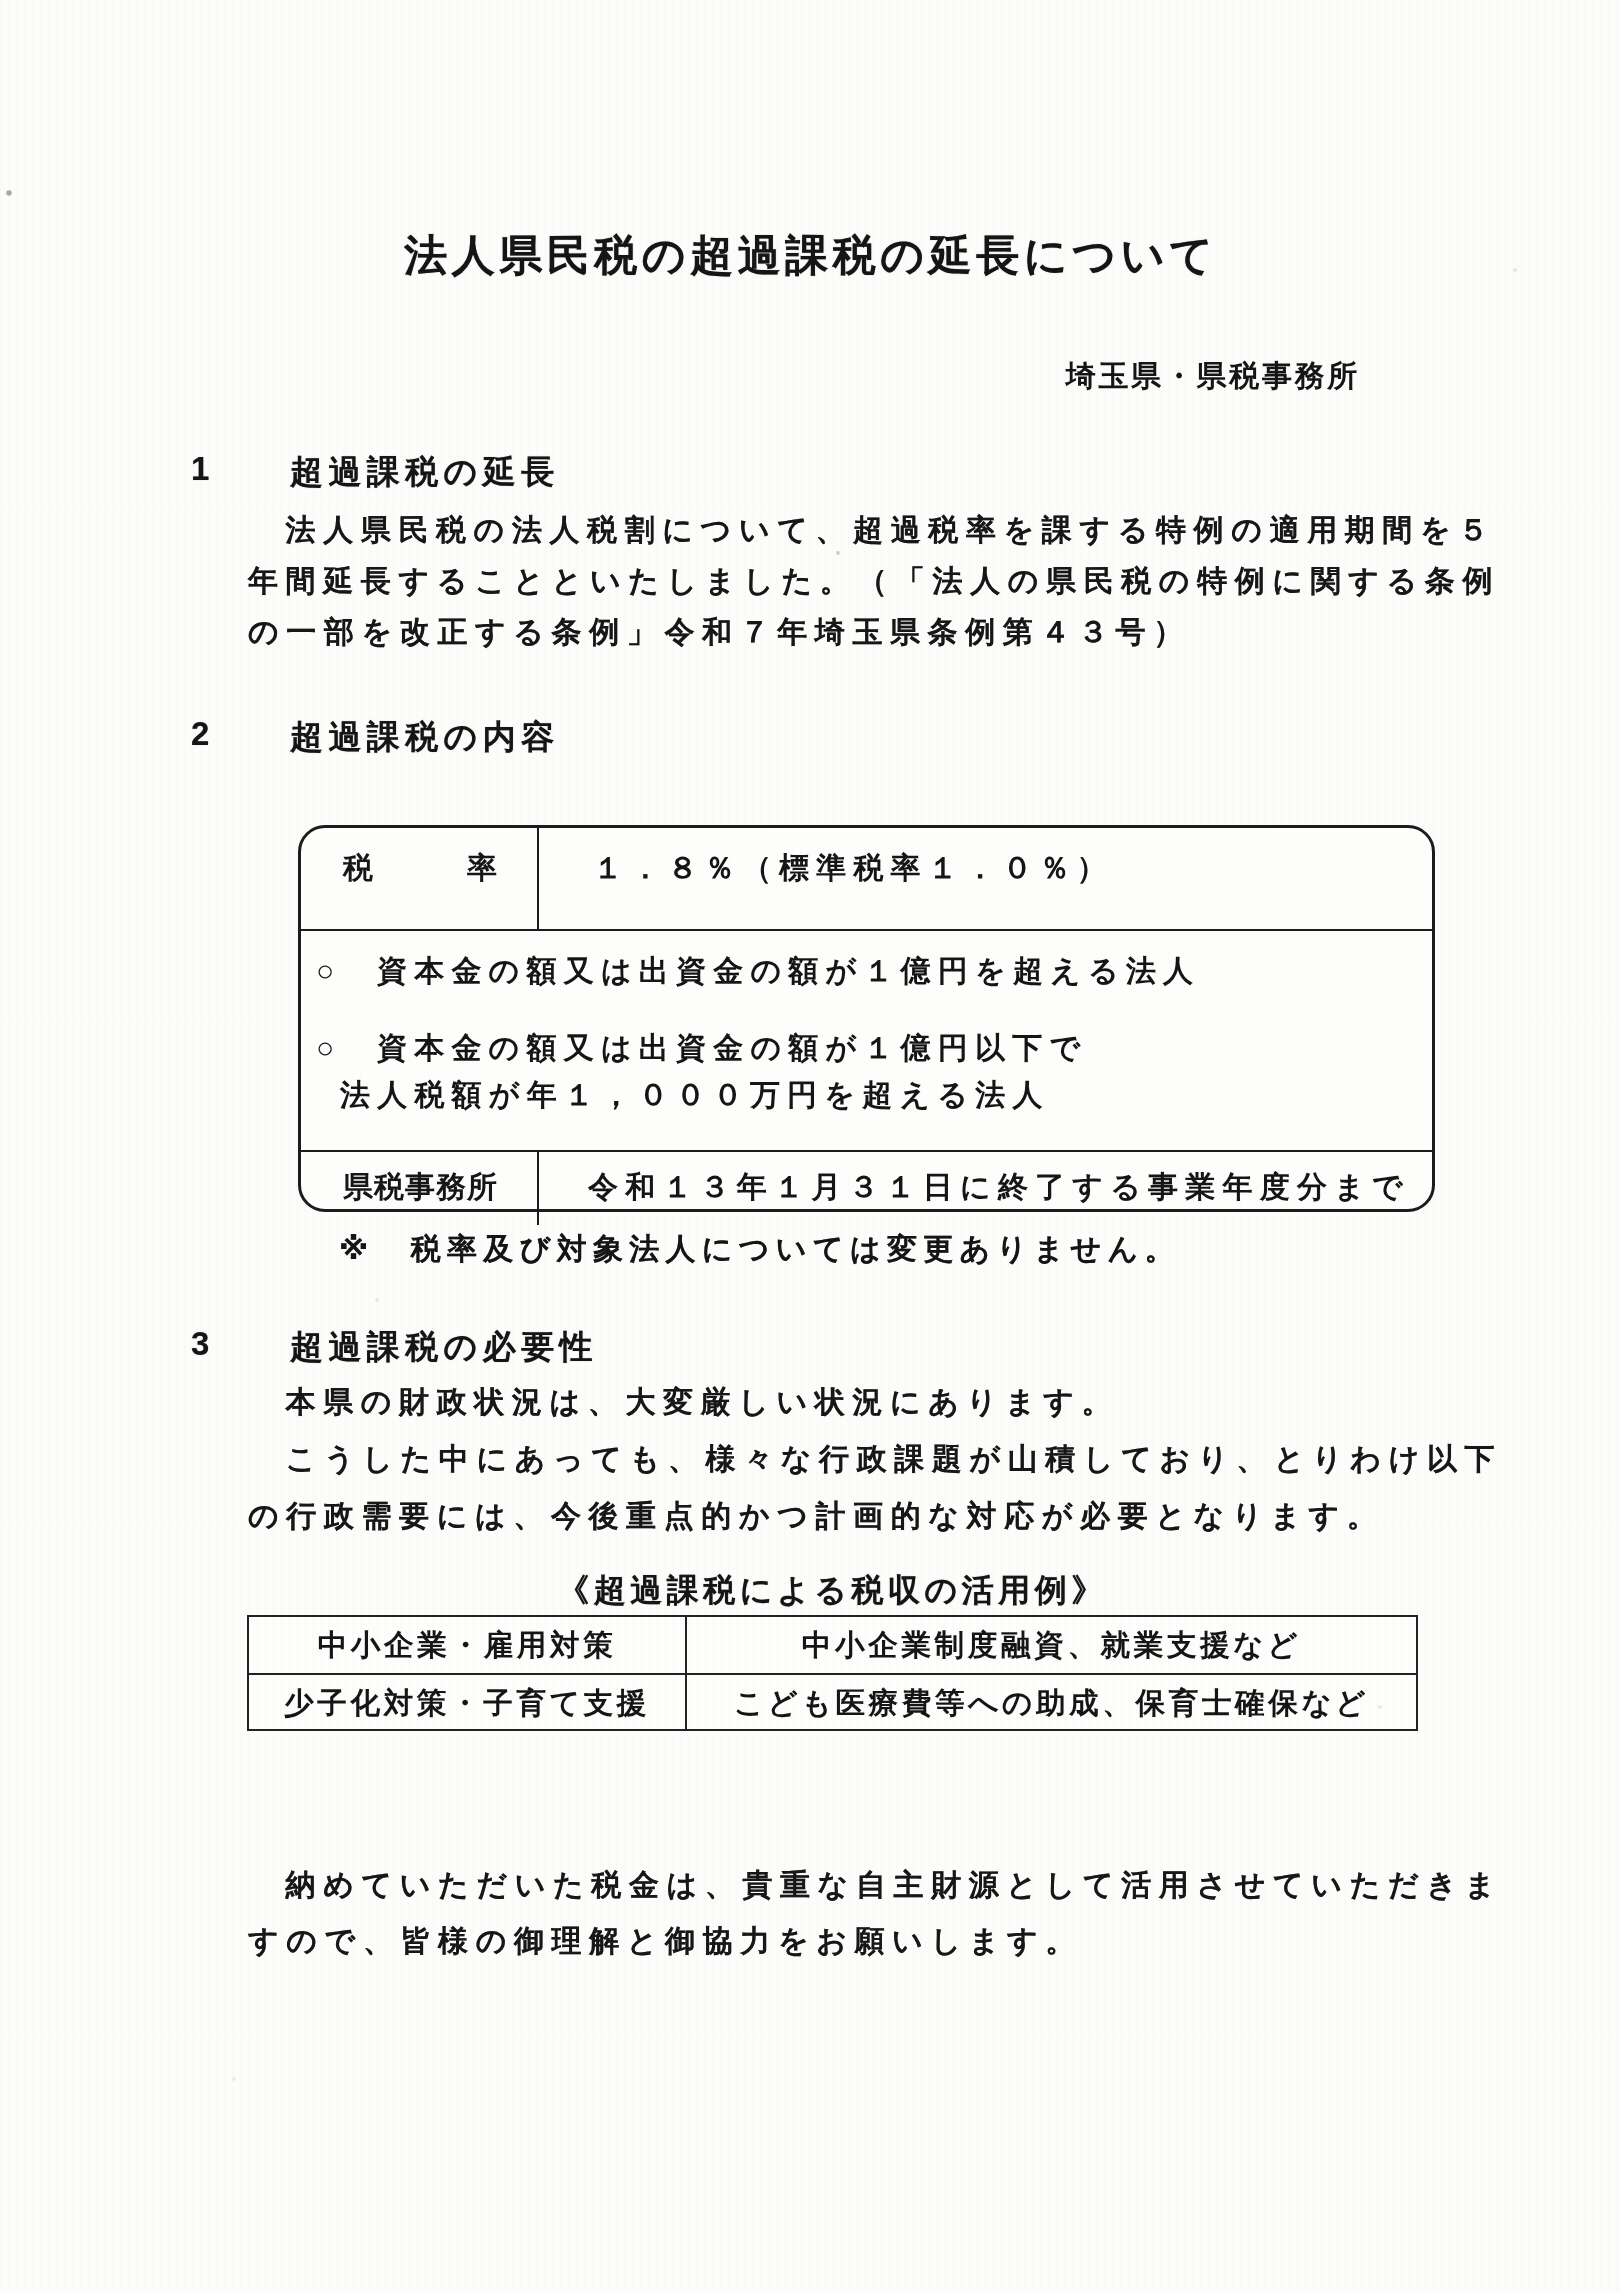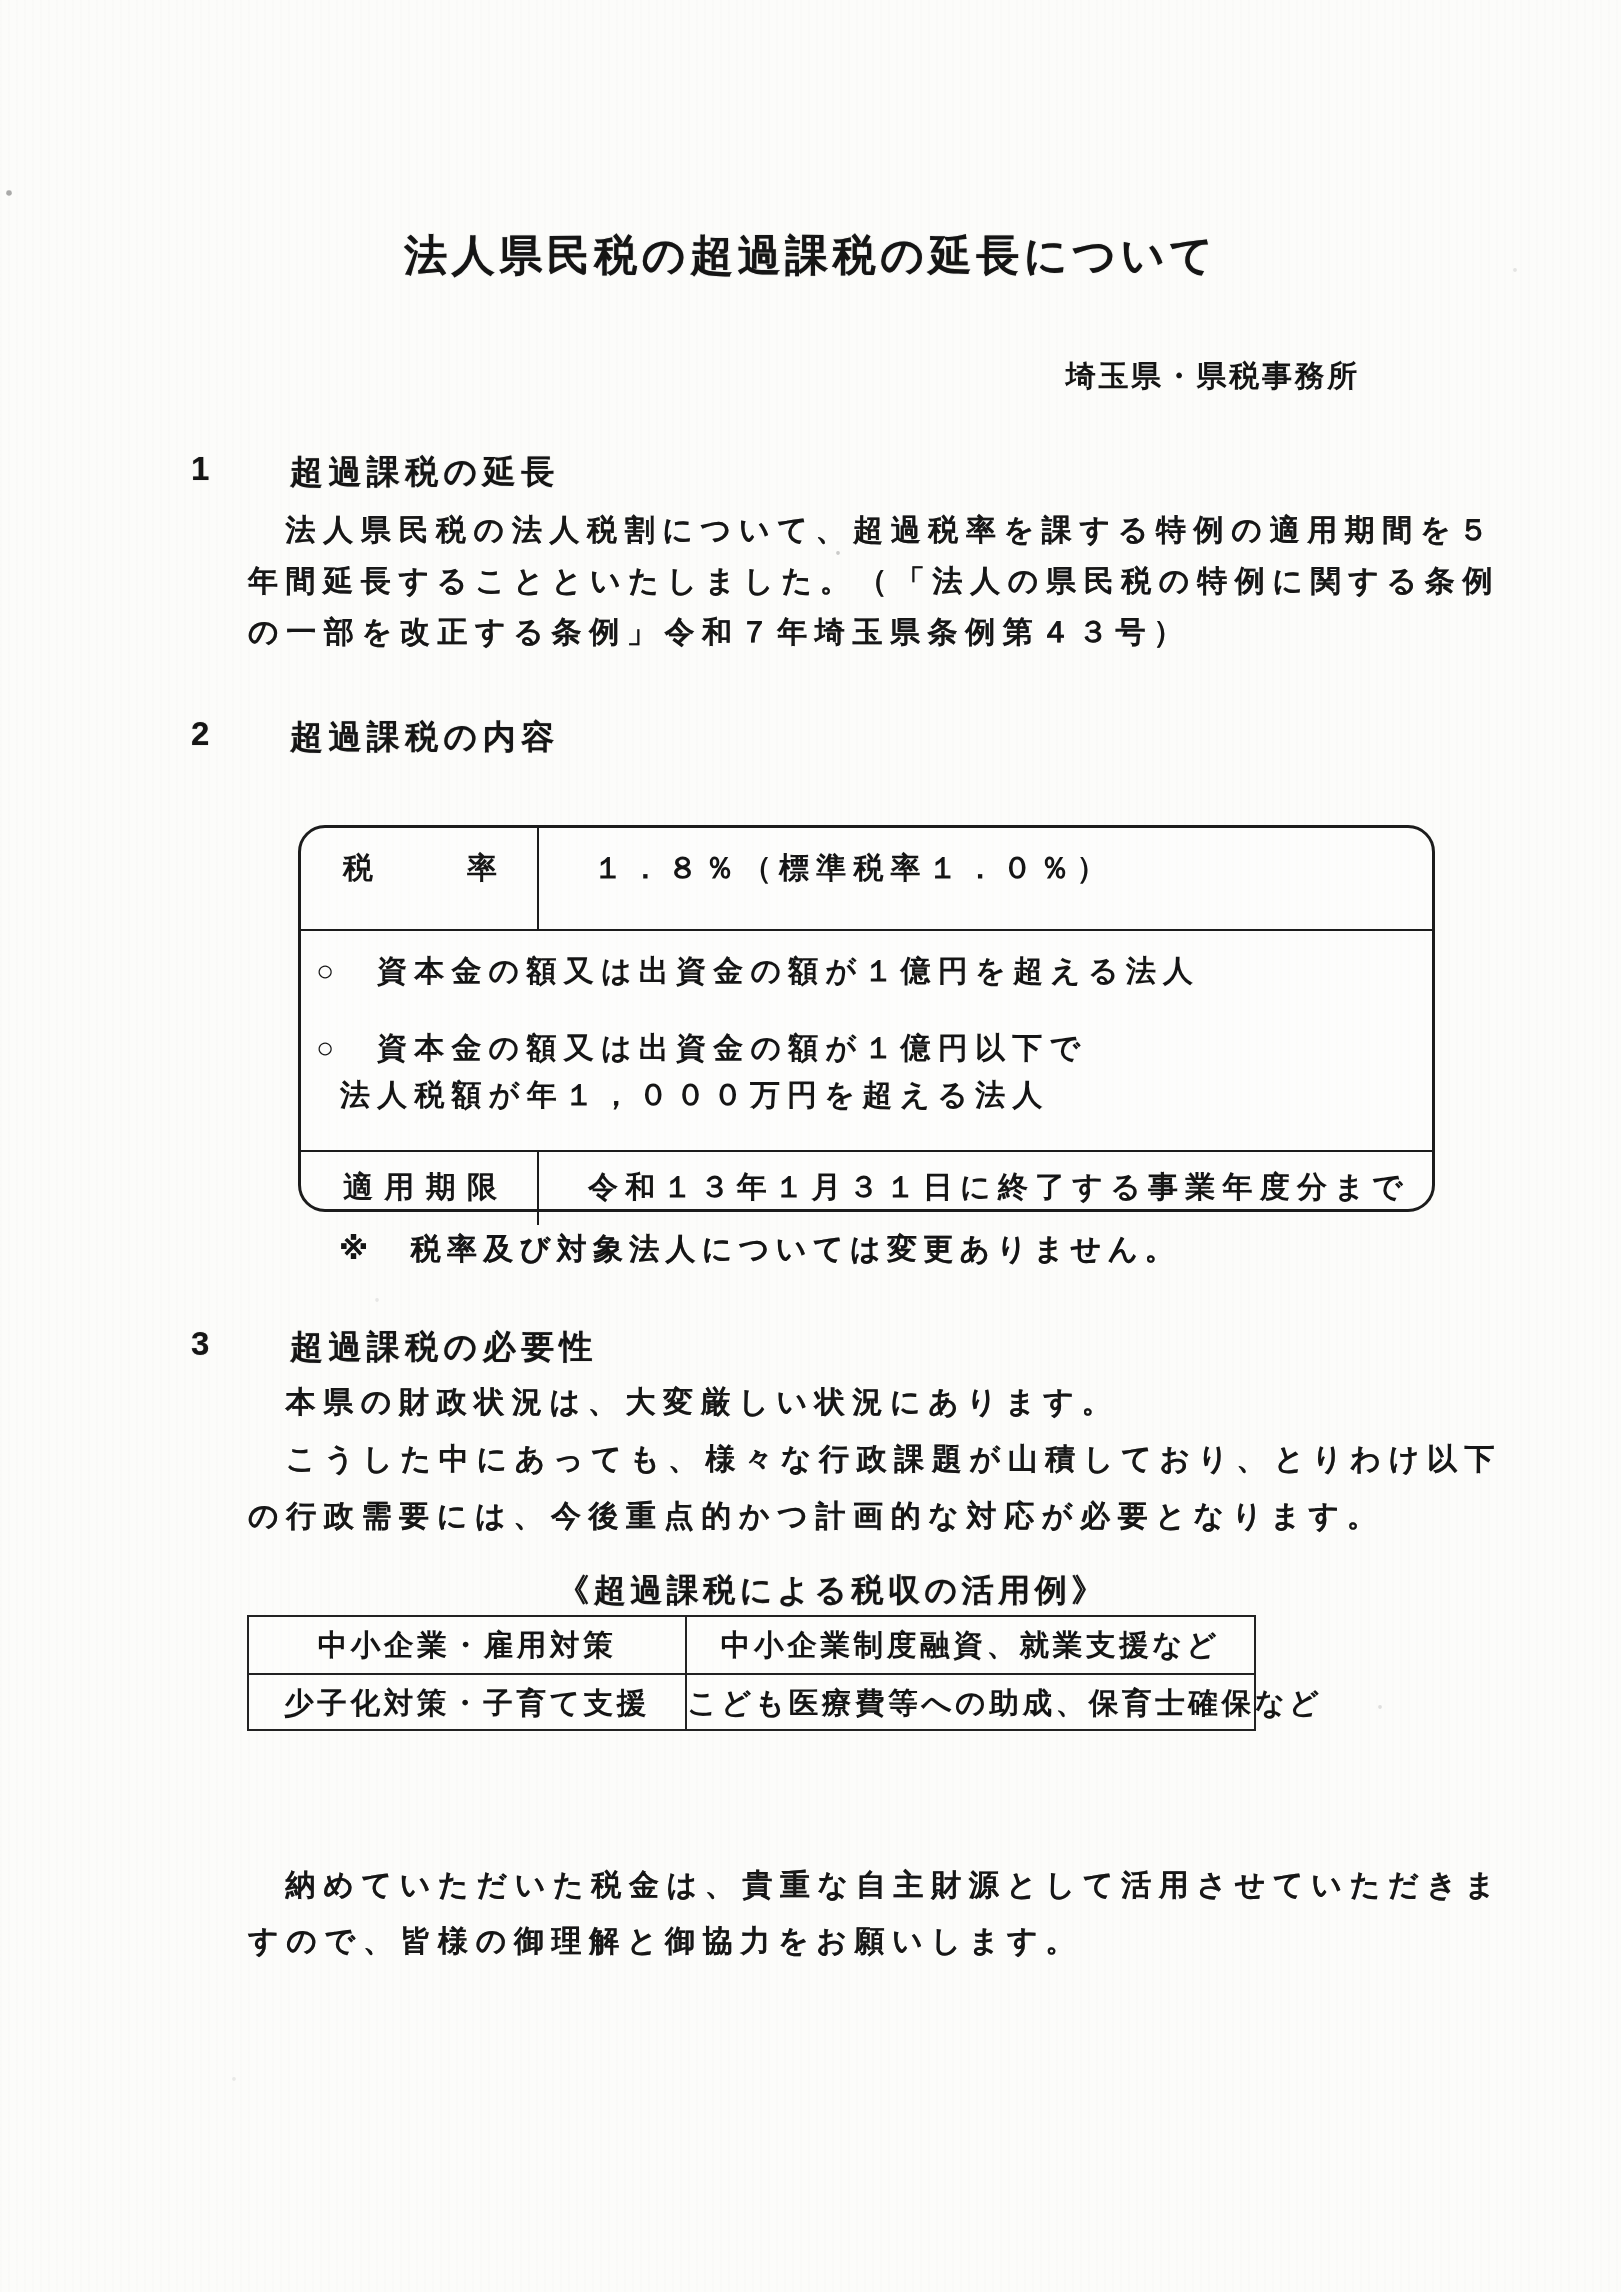--- a/index.html
+++ b/index.html
@@ -73,21 +73,21 @@
     font-size:30px;font-weight:700;letter-spacing:6.3px;white-space:nowrap;
     text-shadow:0 0 0.5px rgba(0,0,0,.5);
   }
   
   .ex-heading{
     position:absolute;top:1569px;left:247px;width:1171px;
     text-align:center;font-size:32px;font-weight:800;letter-spacing:4.5px;
     text-shadow:0 0 0.9px rgba(0,0,0,.45);white-space:nowrap;
   }
   .ex-table{
-    position:absolute;top:1615px;left:247px;width:1009px;
+    position:absolute;top:1615px;left:247px;width:1171px;
     border:2.7px solid #222;box-sizing:border-box;background:rgba(255,255,255,0.3);
   }
   .ex-row{display:flex;height:56px;box-sizing:border-box;}
   .ex-row + .ex-row{border-top:2.7px solid #222;}
   .ex-cat{
     flex:0 0 438px;border-right:2.7px solid #222;box-sizing:border-box;
     text-align:center;line-height:56px;font-size:29.6px;font-weight:700;letter-spacing:3.6px;white-space:nowrap;
   }
   .ex-usage{
     flex:1 1 auto;text-align:center;line-height:56px;
@@ -142,21 +142,21 @@
           <span class="nowrap">資本金の額又は出資金の額が１億円を超える法人</span>
         </div>
         <div class="tt-item tt-item2">
           <span class="marker">○</span>
           <span class="nowrap">資本金の額又は出資金の額が１億円以下で</span>
         </div>
         <div class="tt-item2-line2">法人税額が年１，０００万円を超える法人</div>
       </div>
     </div>
     <div class="tt-row tt-row3">
-      <div class="tt-label">適用期限</div>
+      <div class="tt-label">県税事務所</div>
       <div class="tt-value">令和１３年１月３１日に終了する事業年度分まで</div>
     </div>
   </div>
 
   <div class="tt-note">※　税率及び対象法人については変更ありません。</div>
 
   <div class="sec-heading h3">
     <span class="sec-num">3</span>
     <span>超過課税の必要性</span>
   </div>

